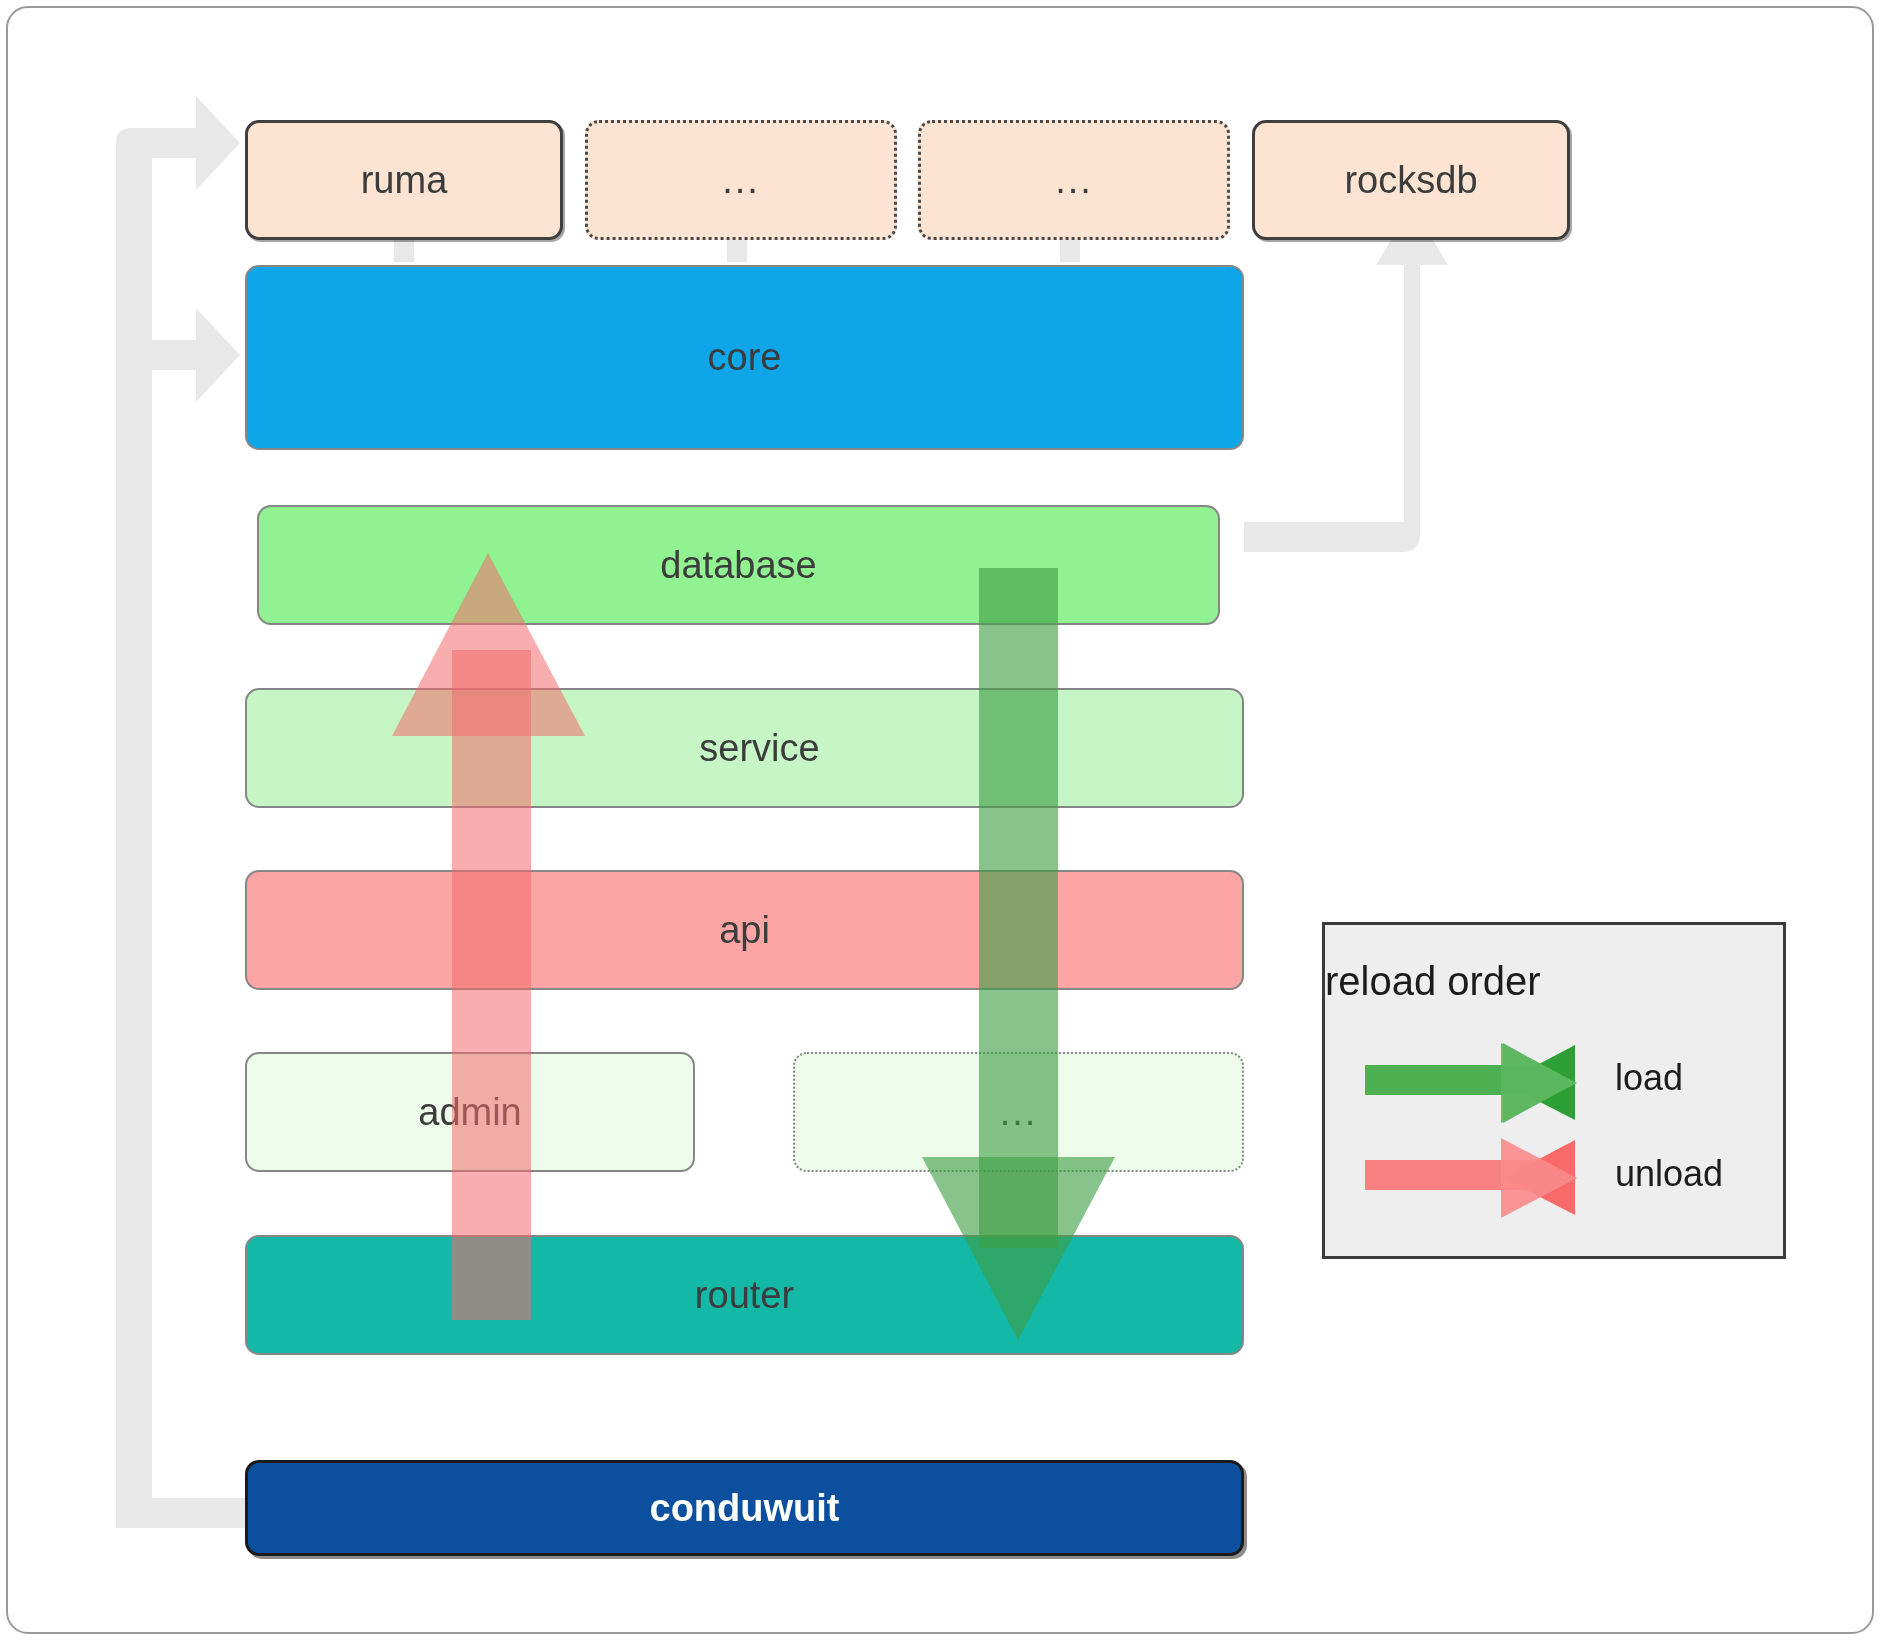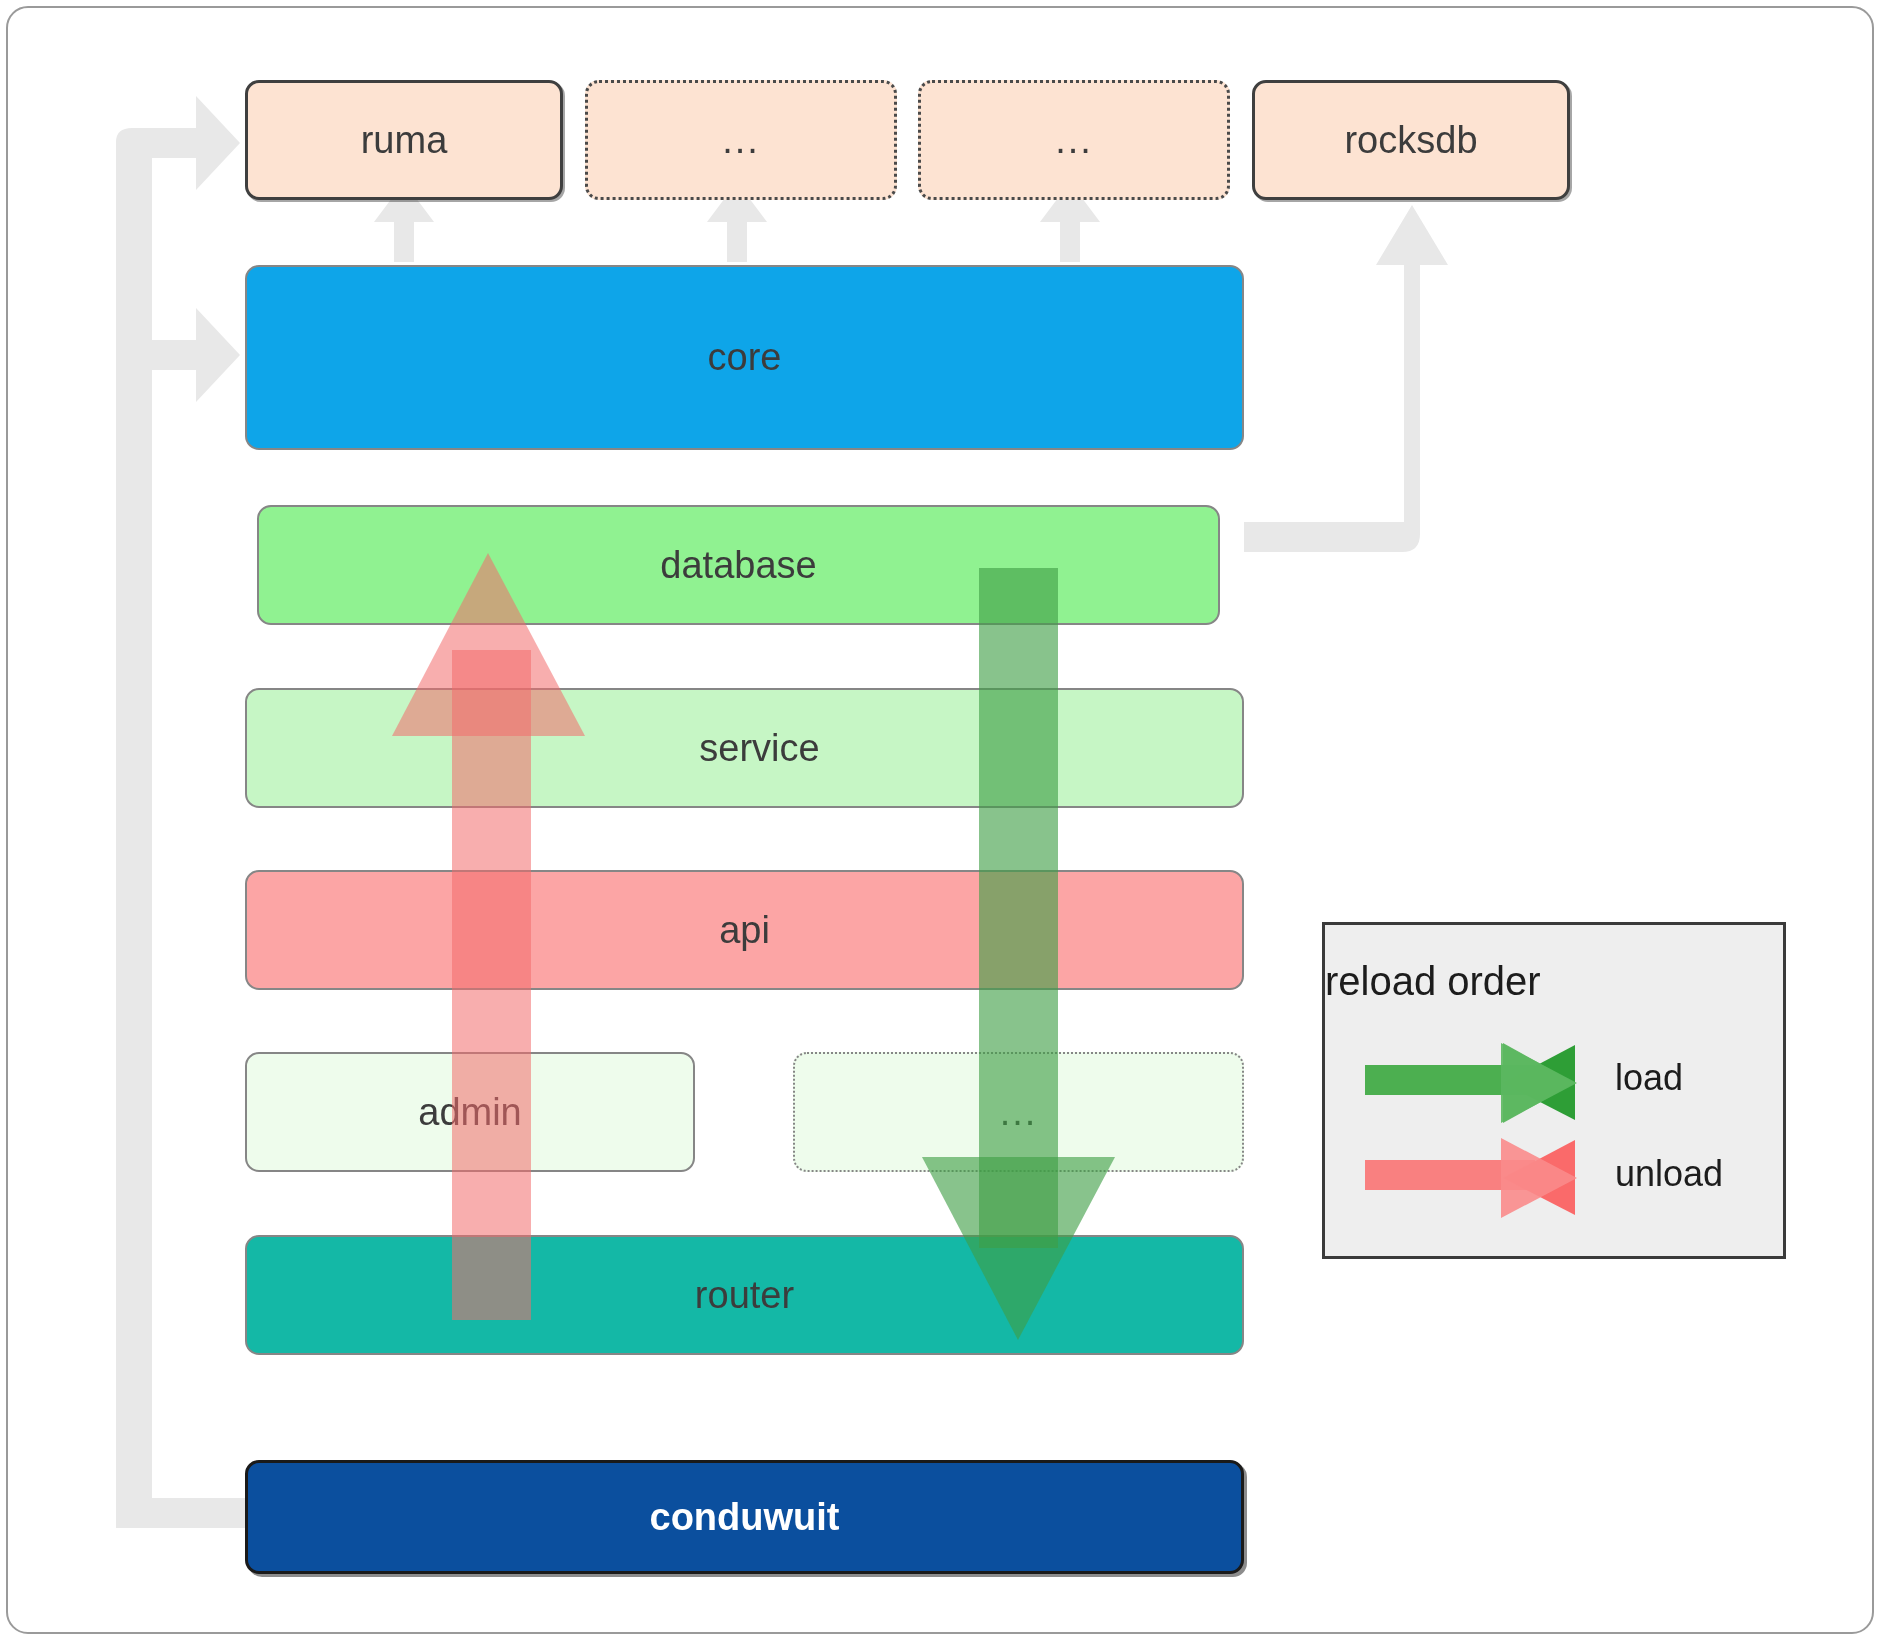--- a/index.html
+++ b/index.html
@@ -42,20 +42,21 @@
     font-family: "Liberation Sans", sans-serif;
     z-index: 6;
   }
   .node .lbl { pointer-events: none; }
 
   
   .dep {
     background: #fde3d2;
     border: 3px solid #3f3f3f;
     box-shadow: 2px 2px 0 rgba(0,0,0,0.35);
+    margin-top: 40px;
   }
   .dep.dotted {
     border: 3px dotted #4a4a4a;
     box-shadow: none;
   }
 
   .layer {
     border: 2px solid #868686;
   }
   .layer.dotted { border: 2px dotted #868686; }
@@ -183,21 +184,21 @@
   </div>
 
   <div class="node layer l-dots dotted" style="left:793px; top:1052px; width:451px; height:120px;">
     <span class="lbl dots-glyph">...</span>
   </div>
 
   <div class="node layer l-rtr" style="left:245px; top:1235px; width:999px; height:120px;">
     <span class="lbl">router</span>
   </div>
 
-  <div class="node main-node" style="left:245px; top:1460px; width:999px; height:114px;text-align:center;">
+  <div class="node main-node" style="left:245px; top:1460px; width:999px; height:96px;text-align:center;">
     <span class="lbl">conduwuit</span>
   </div>
 
   <svg id="flow-layer" viewBox="0 0 1883 1643" xmlns="http://www.w3.org/2000/svg">
 
     <g>
       <polygon points="488,553 392,736 585,736" fill="#f26b6b" opacity="0.55"></polygon>
       <rect x="452" y="650" width="79" height="670" fill="#f26b6b" opacity="0.55"></rect>
     </g>
 

